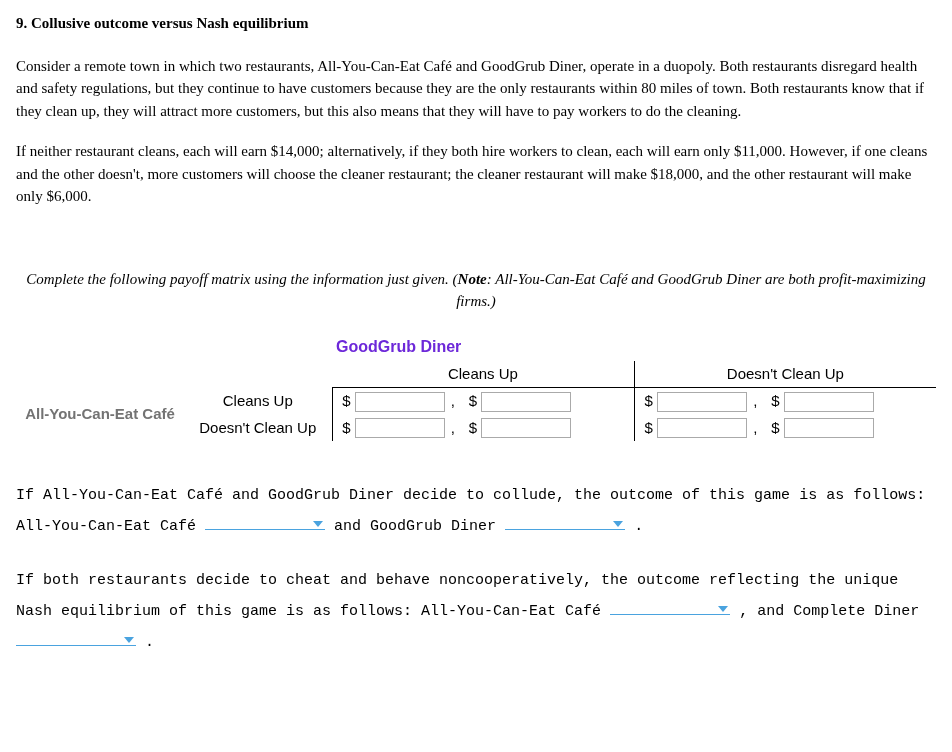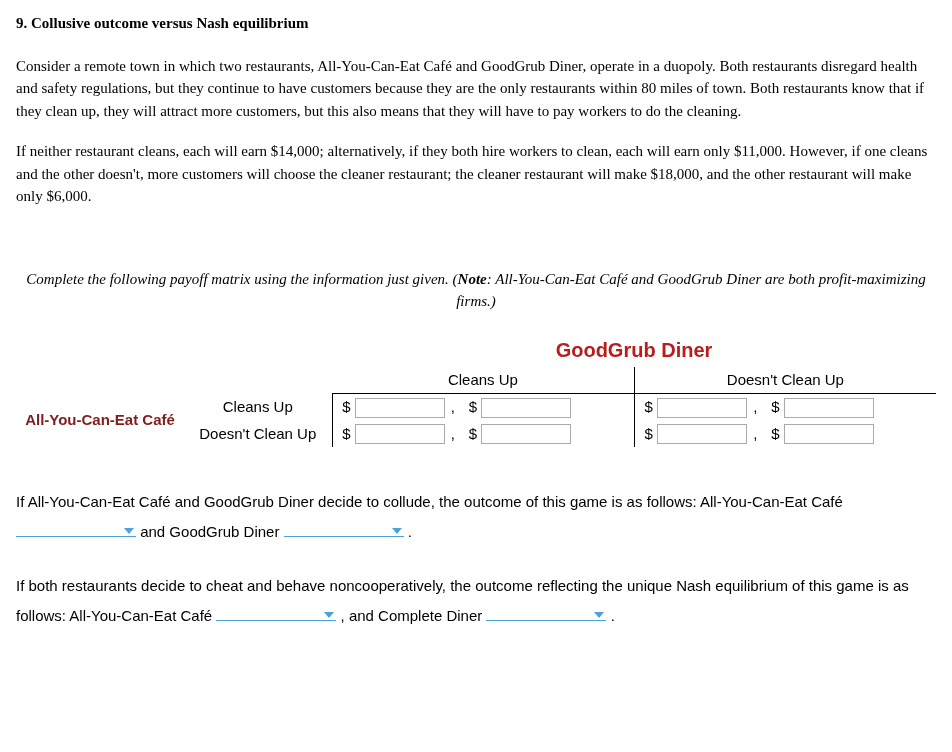--- a/index.html
+++ b/index.html
@@ -30,27 +30,26 @@
   .instruction .note-label {
     font-weight: bold;
     font-style: italic;
   }
   .matrix-wrap {
     font-family: Helvetica, Arial, sans-serif;
     font-size: 15px;
     margin-bottom: 40px;
   }
   .col-player {
-    text-align: center;
-    color: #b91c1c;
+    color: #6d28d9;
     font-weight: bold;
-    font-size: 20px;
+    font-size: 16px;
   }
   .row-player {
-    color: #7f1d1d;
+    color: #737373;
     font-weight: bold;
     text-align: center;
     font-size: 15px;
   }
   table.payoff {
     border-collapse: collapse;
     width: 100%;
   }
   table.payoff td {
     padding: 2px 4px;
@@ -81,21 +80,21 @@
   .dollar {
     display: inline-block;
     width: 14px;
     text-align: right;
   }
   .comma {
     display: inline-block;
     padding: 0 4px 0 2px;
   }
   .fill-para {
-    font-family: Liberation Sans, sans-serif;
+    font-family: Liberation Mono, monospace;
     margin-bottom: 24px;
     line-height: 2;
   }
   .dropdown {
     display: inline-block;
     border-bottom: 1px solid #4aa3df;
     min-width: 120px;
     position: relative;
     vertical-align: baseline;
     height: 18px;

